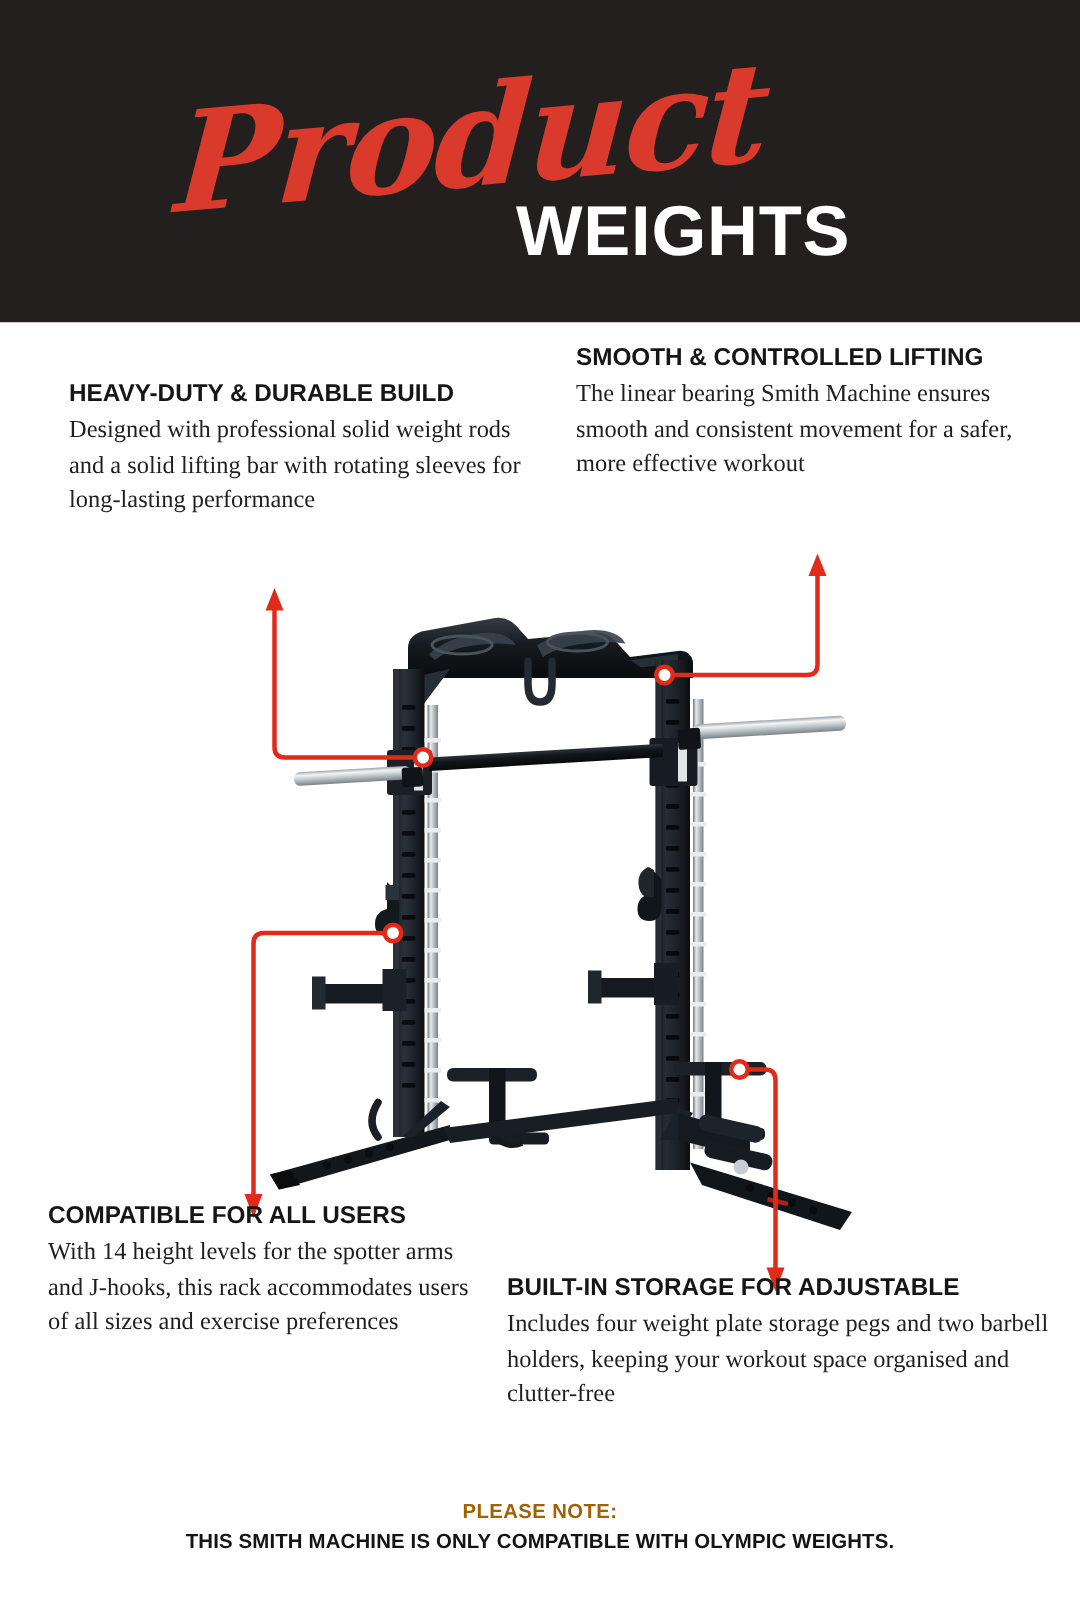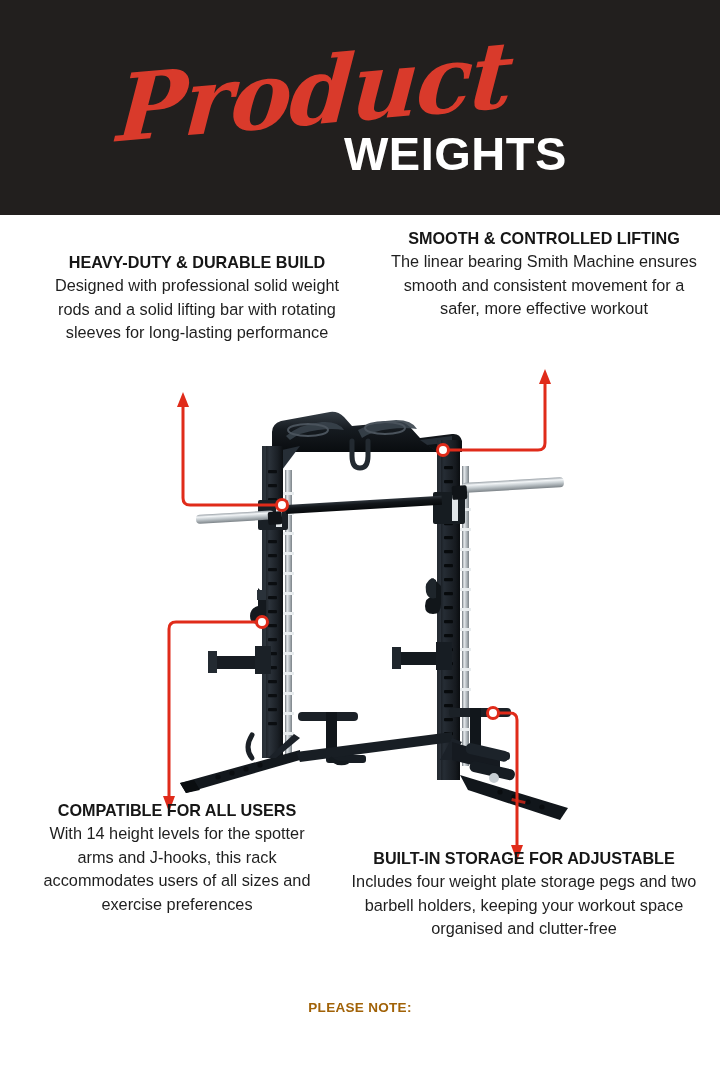--- a/index.html
+++ b/index.html
@@ -68,28 +68,28 @@
   .callout .c-head {
     font-family: "Liberation Sans", sans-serif;
     font-weight: 700;
     font-size: 16.2px;
     line-height: 21px;
     color: #161616;
     margin: 0 0 1px 0;
     white-space: nowrap;
   }
   .callout .c-body {
-    font-family: Liberation Sans, sans-serif;
+    font-family: Liberation Serif, serif;
     font-weight: 400;
     font-size: 16.3px;
     line-height: 23.5px;
     color: #1f1f1f;
     margin: 0;
   }
-  .callout.ta-center { text-align: center; }
+  .callout.ta-center { text-align: left; }
 
   #callout-durable   { left: 46px;  top: 252px; width: 302px; }
   #callout-smooth    { left: 384px; top: 228px; width: 320px; }
   #callout-adjust    { left: 32px;  top: 800px; width: 290px; }
   #callout-storage   { left: 338px; top: 848px; width: 372px; }
 
   
   #machine-svg, #arrows-svg {
     position: absolute;
     left: 0; top: 0;
@@ -396,13 +396,14 @@
   <p class="c-body">With 14 height levels for the spotter arms and J-hooks, this rack accommodates users of all sizes and exercise preferences</p>
 </div>
 
 <div class="callout ta-center" id="callout-storage" style="z-index:4;">
   <p class="c-head">BUILT-IN STORAGE FOR ADJUSTABLE</p>
   <p class="c-body">Includes four weight plate storage pegs and two barbell holders, keeping your workout space organised and clutter-free</p>
 </div>
 
 <div id="footer-note">
   <div class="fn-top">PLEASE NOTE:</div>
+  <div class="fn-bottom">THIS SMITH MACHINE IS ONLY COMPATIBLE WITH OLYMPIC WEIGHTS.</div>
 </div>
 
 </body></html>

